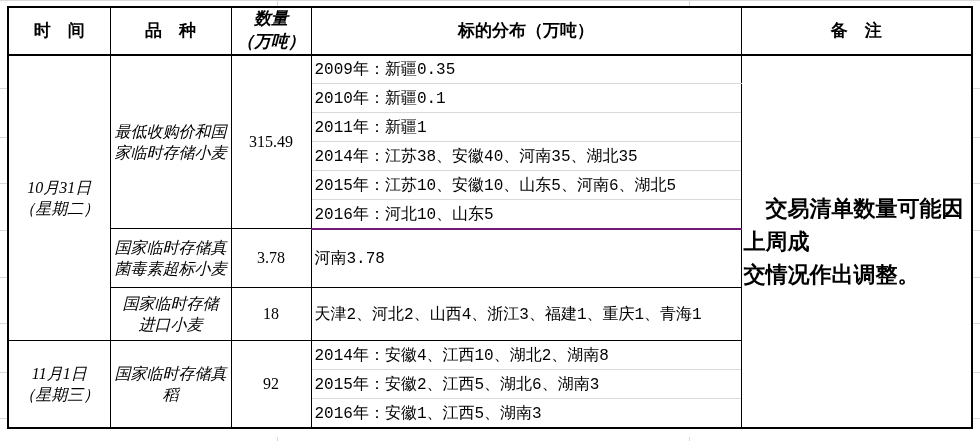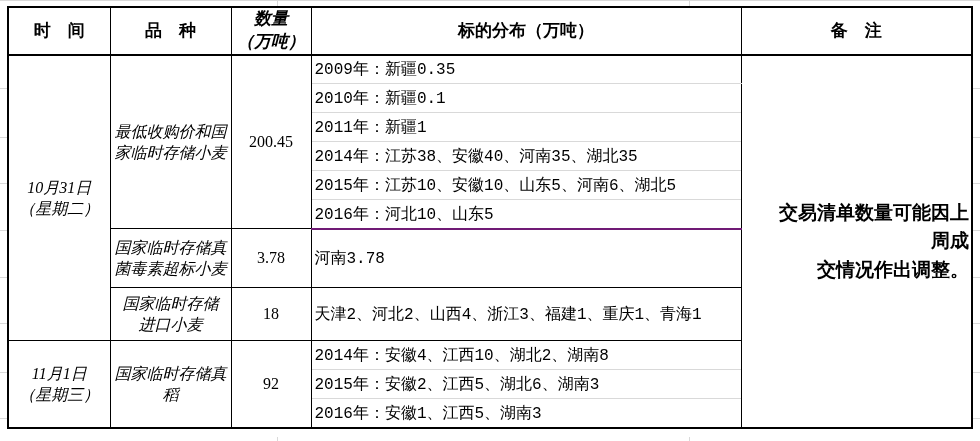--- a/index.html
+++ b/index.html
@@ -38,25 +38,24 @@
   .bb  { border-bottom: 2px solid #701a75; }
 
   tr.hdr    { height: 35px; padding-left: 15px; }
   tr.r29    { height: 29px; }
   tr.r59    { height: 59px; }
   tr.r53    { height: 53px; }
 
   td.remark { vertical-align: middle; }
   .remark-text {
     font-weight: bold;
-    font-size: 19px;
+    font-size: 22px;
     line-height: 1.5;
     white-space: pre-line;
     padding: 0 2px 0 2px;
-    text-align: right;
   }
 </style>
 </head>
 <body>
 
 <div class="stub" style="left:0;top:0;width:980px;height:1px;"></div>
 <div class="stub" style="left:277px;top:0;width:1px;height:6px;"></div>
 <div class="stub" style="left:689px;top:0;width:1px;height:6px;"></div>
 <div class="stub" style="left:277px;top:437px;width:1px;height:4px;"></div>
 <div class="stub" style="left:689px;top:437px;width:1px;height:4px;"></div>
@@ -94,21 +93,21 @@
       <th>标的分布（万吨）</th>
       <th>备　注</th>
     </tr>
   </thead>
   <tbody>
     <tr class="r29">
       <td class="c pre" rowspan="8">10月31日
 （星期二）</td>
       <td class="c pre" rowspan="6">最低收购价和国
 家临时存储小麦</td>
-      <td class="c" rowspan="6">200.45</td>
+      <td class="c" rowspan="6">315.49</td>
       <td class="lft gray">2009年：新疆0.35</td>
       <td class="remark" rowspan="11">
         <div class="remark-text">　交易清单数量可能因上周成
 交情况作出调整。</div>
       </td>
     </tr>
     <tr class="r29">
       <td class="lft gray">2010年：新疆0.1</td>
     </tr>
     <tr class="r29">

